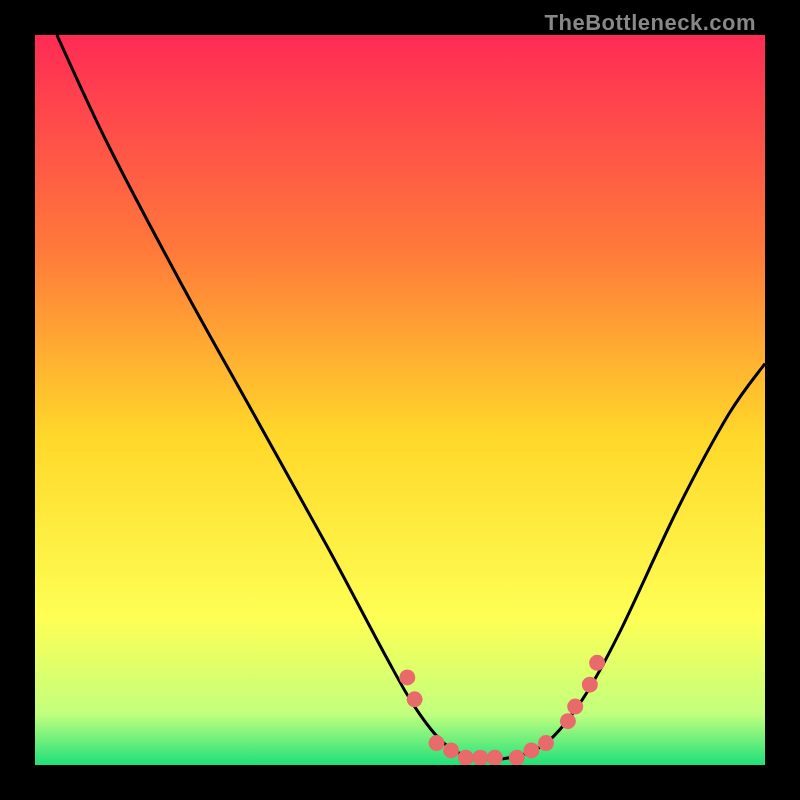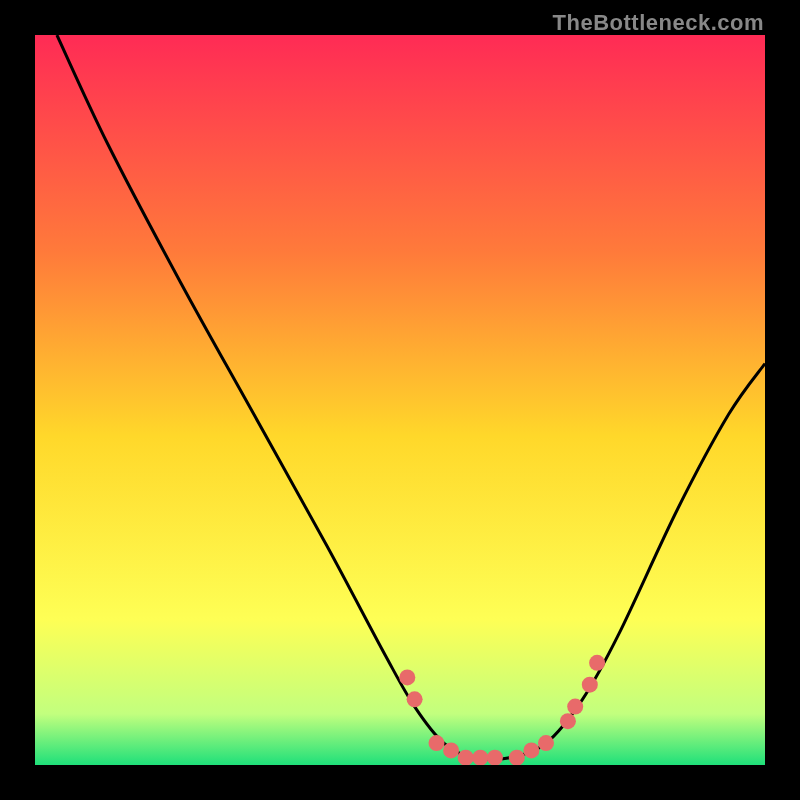--- a/index.html
+++ b/index.html
@@ -8,21 +8,21 @@
   .plot-area {
     position: absolute;
     left: 35px;
     top: 35px;
     width: 730px;
     height: 730px;
   }
   .watermark {
     position: absolute;
     top: 10px;
-    right: 36px;
+    right: 44px;
     color: #888;
     font-size: 22px;
     font-weight: bold;
     letter-spacing: 0.5px;
     z-index: 10;
     margin-left: 12px;
   }
   svg { display: block; }
 </style>
 </head>

